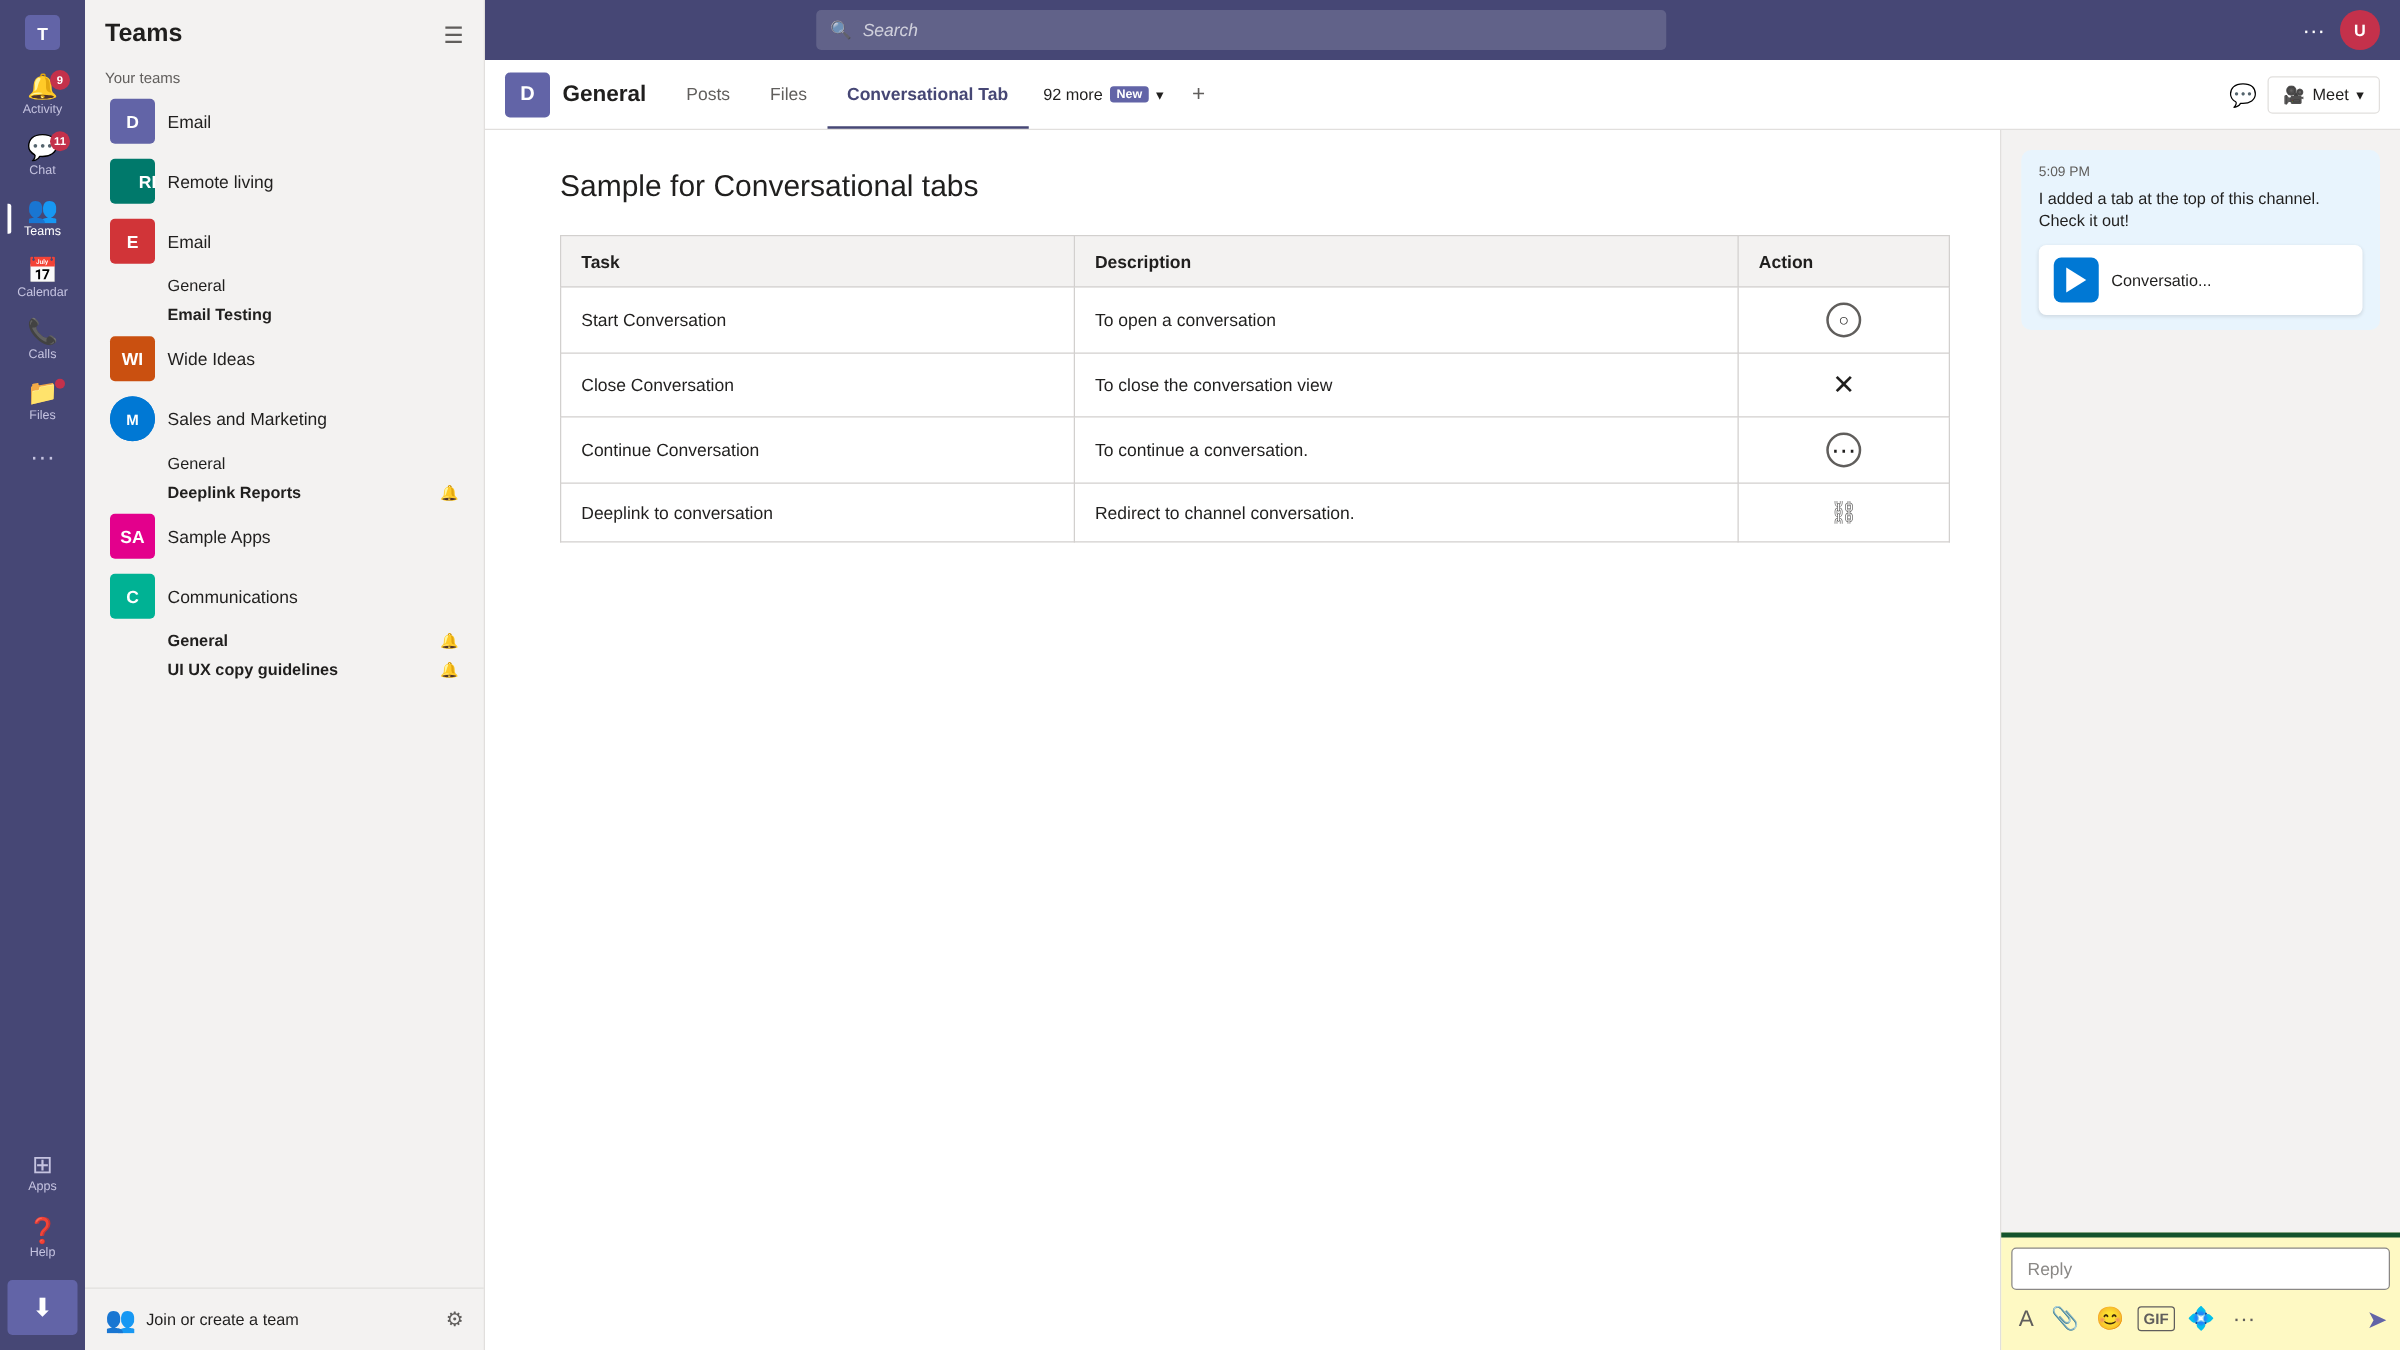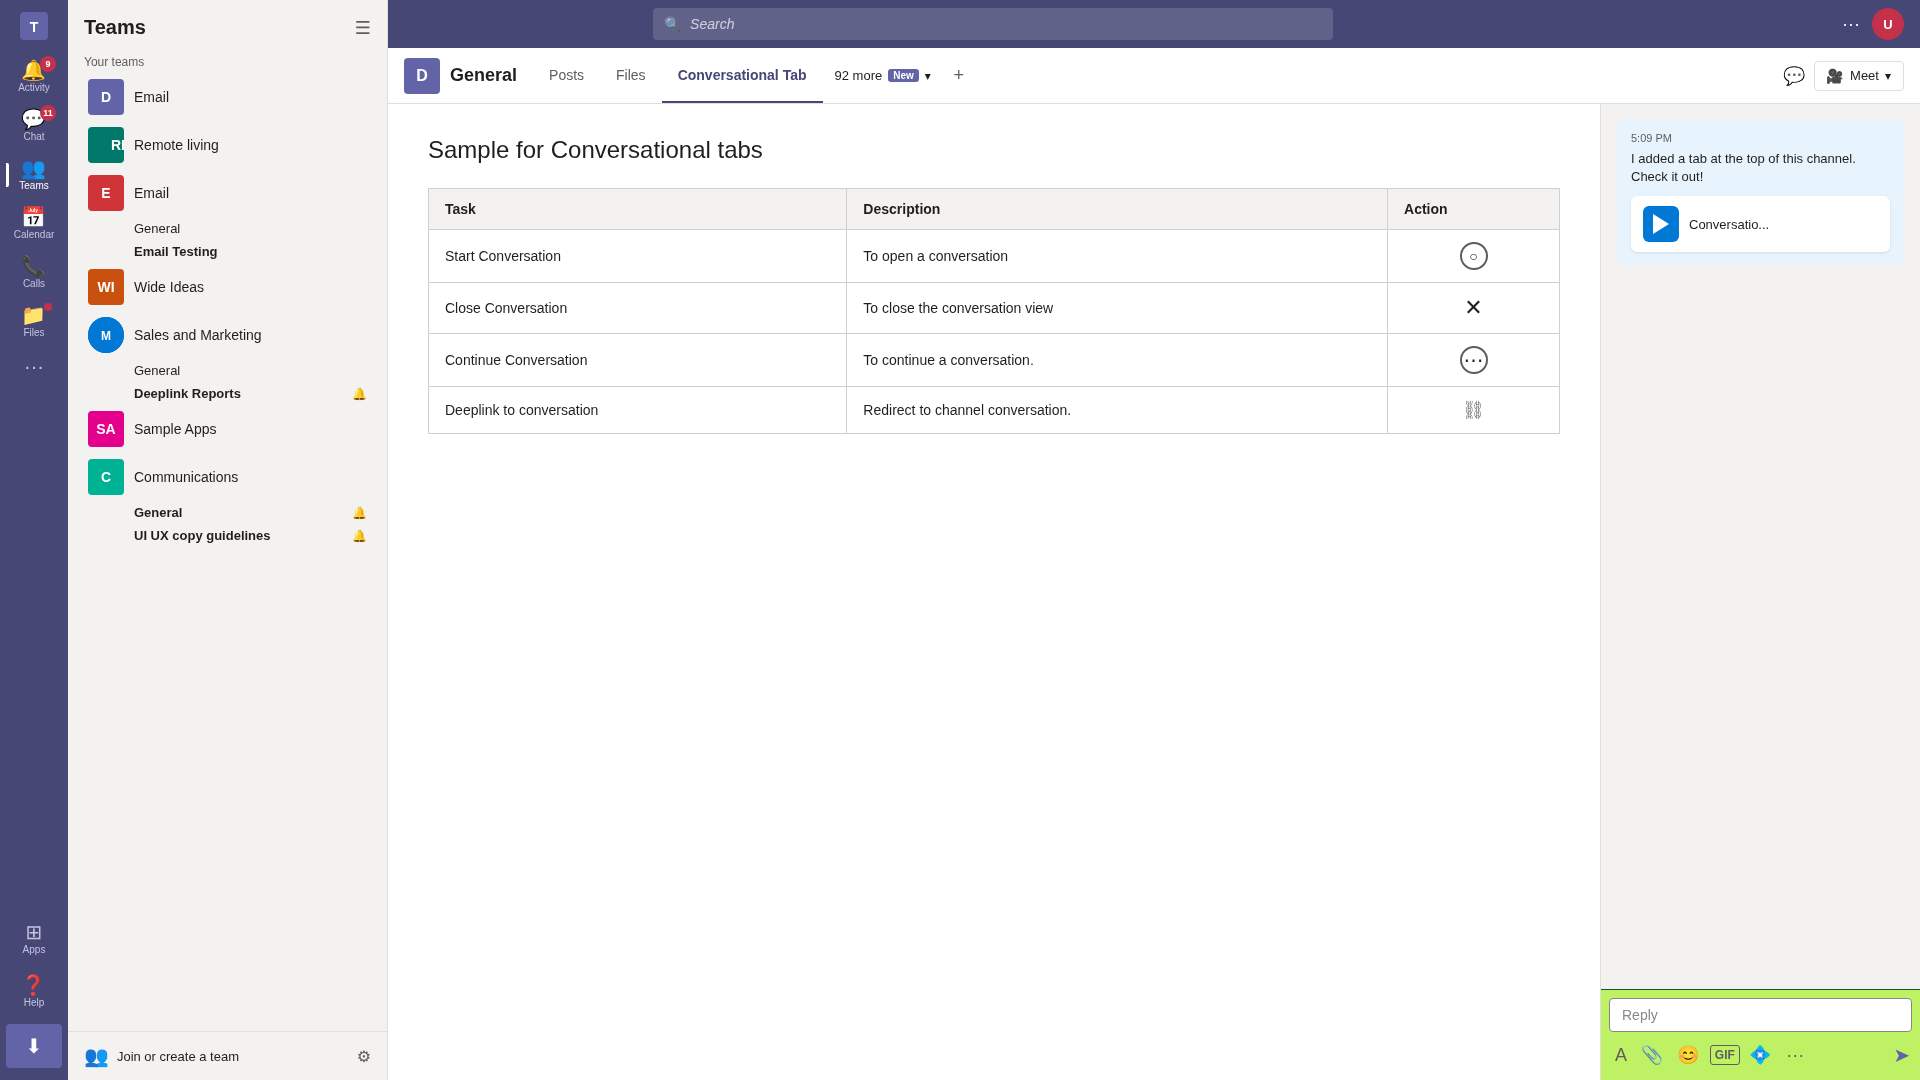--- a/index.html
+++ b/index.html
@@ -241,20 +241,21 @@
       cursor: pointer;
       font-size: 13px; color: #201f1e;
     }
     .meet-icon { font-size: 14px; }
 
     
     .content-area {
       display: flex;
       flex: 1;
       overflow: hidden;
+      margin-left: 20px;
     }
 
     
     .tab-content {
       flex: 1;
       overflow-y: auto;
       padding: 32px 40px;
     }
     .tab-title {
       font-size: 24px; font-weight: 400; color: #201f1e; margin-bottom: 24px;
@@ -313,22 +314,22 @@
       width: 36px; height: 36px;
       background: #0078d4;
       border-radius: 6px;
       display: flex; align-items: center; justify-content: center;
       color: white; font-size: 20px;
     }
     .conv-card-text { font-size: 13px; color: #201f1e; font-weight: 500; }
 
     
     .reply-area {
-      border-top: 1px solid #14532d;
-      background: #bef264;
+      border-top: 4px solid #14532d;
+      background: #fef9c3;
       padding: 8px;
     }
     .reply-input-row {
       display: flex; align-items: center;
       border: 1px solid #8a8886;
       border-radius: 4px;
       padding: 8px 12px;
       background: white;
       margin-bottom: 6px;
     }

